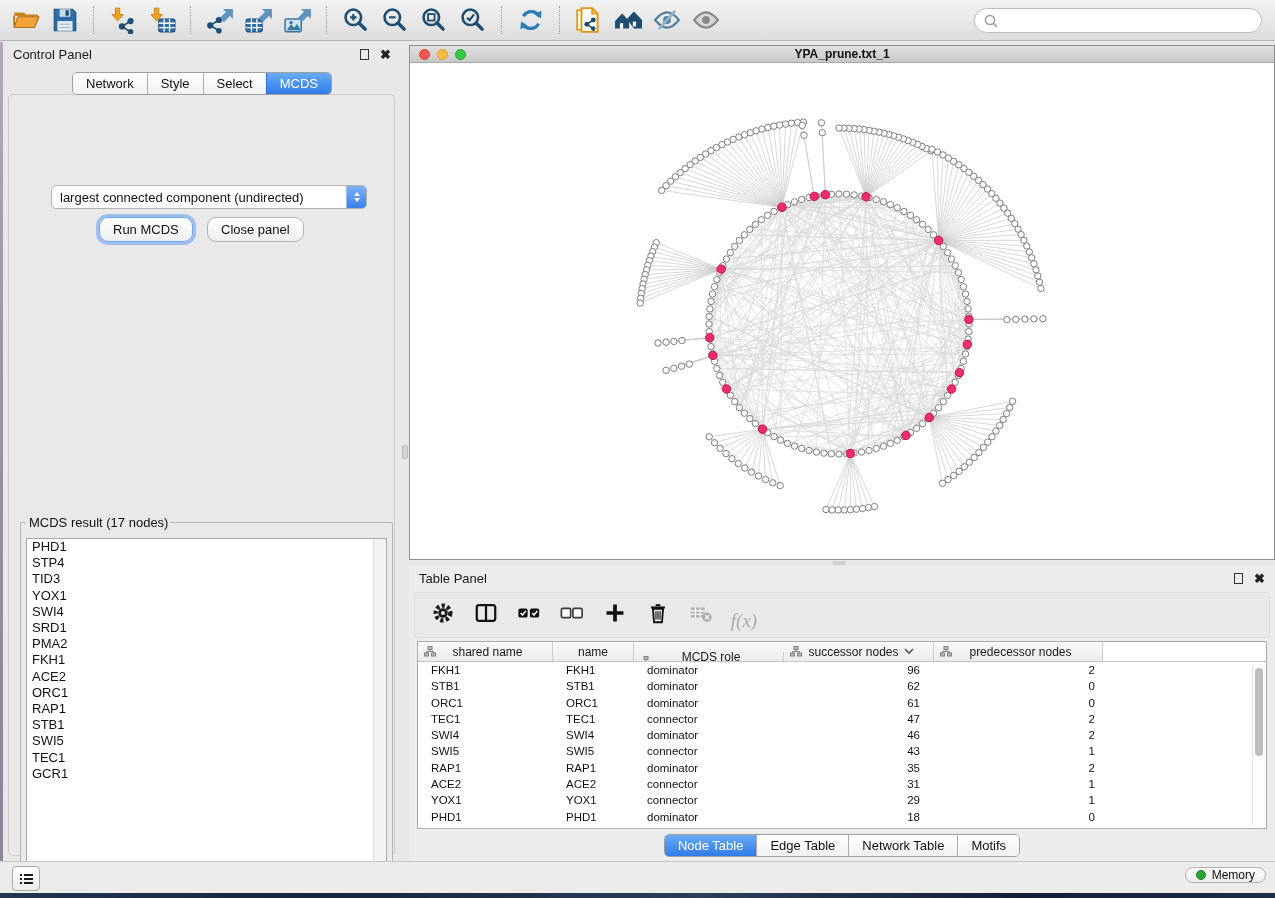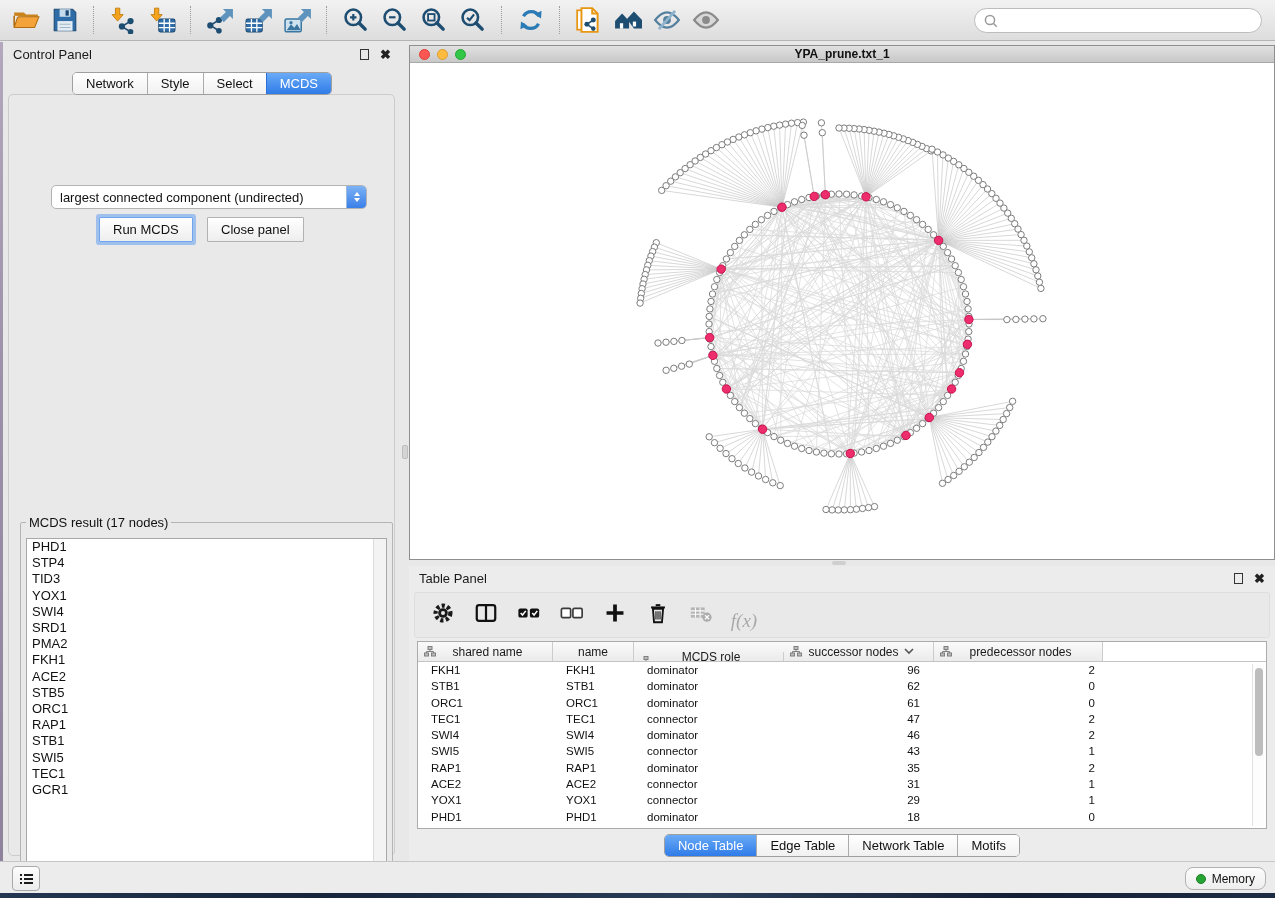--- a/index.html
+++ b/index.html
@@ -25,21 +25,21 @@
 .cp-tabs{position:absolute;left:50%;transform:translateX(-50%);top:30px;display:inline-flex;border:1px solid #9f9f9f;border-radius:5px;overflow:hidden;z-index:3;background:#fff}
 .seg{padding:3px 13px;font-size:13px;color:#111;background:linear-gradient(#ffffff,#f1f1f1);cursor:default;white-space:nowrap}
 .seg + .seg{border-left:1px solid #ababab}
 .seg.sel{background:linear-gradient(#6aabf7,#2f7be8);color:#fff;border-left-color:#2f70d8}
 .opt-label{position:absolute;left:0;right:0;top:69px;text-align:center;font-size:13px;color:#111}
 .combo{position:absolute;left:42px;top:90px;width:316px;height:24px;background:#fff;border:1px solid #b3b3b3;border-radius:5px;display:flex;align-items:center;overflow:hidden}
 .combo-text{flex:1;font-size:13px;padding-left:8px;color:#111;white-space:nowrap}
 .combo-step{width:20px;height:100%;background:linear-gradient(#7db3f5,#3a7fe8);display:flex;flex-direction:column;align-items:center;justify-content:center;gap:2px;border-left:1px solid #9bb9dd}
 .chev{width:0;height:0;border-left:3.5px solid transparent;border-right:3.5px solid transparent}
 .chev.up{border-bottom:4.5px solid #fff}.chev.dn{border-top:4.5px solid #fff}
-.btn{position:absolute;height:25px;padding:0 13px;font-size:13px;color:#111;background:linear-gradient(#ffffff,#eeeeee);border:1px solid #b2b2b2;border-radius:1px;font-family:"Liberation Sans",sans-serif}
+.btn{position:absolute;height:25px;padding:0 13px;font-size:13px;color:#111;background:linear-gradient(#ffffff,#eeeeee);border:1px solid #b2b2b2;border-radius:9px;font-family:"Liberation Sans",sans-serif}
 .btn.focus{box-shadow:0 0 0 3px rgba(110,165,240,.6);border-color:#6ea5f0}
 .mcds-fs{position:absolute;left:11px;top:420px;width:373px;height:375px;border:1px solid #b4b4b4;border-radius:2px;background:#e9e9e9}
 .mcds-fs legend{font-size:13px;color:#111;margin-left:5px;padding:0 3px}
 .mcds-list{position:absolute;left:5px;right:5px;top:8px;bottom:5px;background:#fff;border:1px solid #a8a8a8;overflow:hidden}
 .mcds-list .item{font-size:13px;line-height:16.2px;padding-left:5px;color:#111}
 .list-track{position:absolute;right:0;top:0;bottom:0;width:13px;background:#f3f3f3;border-left:1px solid #dcdcdc}
 
 .v-split{position:absolute;left:401px;top:42px;width:8px;height:518px;background:#e8e8e8}
 .v-grip{position:absolute;left:1px;top:403px;width:6px;height:14px;background:#d4d4d4;border:1px solid #bdbdbd;border-radius:2px}
 .h-split{position:absolute;left:409px;top:560px;width:866px;height:6px;background:#e8e8e8}
@@ -61,21 +61,21 @@
 .th .tree{position:absolute;left:6px;top:4px}
 .tbl-body .tr{display:flex;height:16.3px}
 .td{font-size:11.5px;color:#111;line-height:16.3px;white-space:nowrap;overflow:hidden}
 .tbl-sb{position:absolute;right:2px;top:22px;bottom:2px;width:12px;background:#fdfdfd;border-left:1px solid #e2e2e2}
 .tbl-thumb{position:absolute;left:1.5px;top:4px;width:8px;height:88px;background:#bdbdbd;border-radius:5px}
 .tp-tabs{position:absolute;left:0;width:866px;top:268px;display:flex;justify-content:center}
 .tp-tabs .wrap{display:inline-flex;border:1px solid #9f9f9f;border-radius:5px;overflow:hidden;background:#fff}
 
 .status-bar{position:absolute;left:0;top:861px;width:1275px;height:32px;background:#ececec;border-top:1px solid #c6c6c6}
 .list-btn{position:absolute;left:12px;top:4px;width:28px;height:25px;border:1px solid #a9a9a9;border-radius:4px;background:linear-gradient(#fdfdfd,#ececec);display:flex;align-items:center;justify-content:center}
-.memory-btn{position:absolute;right:9px;top:5px;height:23px;border:1px solid #b2b2b2;border-radius:8px;background:linear-gradient(#fcfcfc,#eeeeee);display:flex;align-items:center;gap:6px;padding:0 10px;font-size:12px;color:#111}
+.memory-btn{position:absolute;right:9px;top:5px;height:16px;border:1px solid #b2b2b2;border-radius:8px;background:linear-gradient(#fcfcfc,#eeeeee);display:flex;align-items:center;gap:6px;padding:0 10px;font-size:12px;color:#111}
 .mem-dot{width:10px;height:10px;border-radius:50%;background:#27a534;border:1px solid #1d7f27}
 </style>
 </head>
 <body>
 
 <div class="screen">
 
   <div class="toolbar">
       <div class="tb-btn">
         <span>
@@ -292,21 +292,20 @@
           <div>
               <div class="item">PHD1</div>
               <div class="item">STP4</div>
               <div class="item">TID3</div>
               <div class="item">YOX1</div>
               <div class="item">SWI4</div>
               <div class="item">SRD1</div>
               <div class="item">PMA2</div>
               <div class="item">FKH1</div>
               <div class="item">ACE2</div>
-              <div class="item">STB5</div>
               <div class="item">ORC1</div>
               <div class="item">RAP1</div>
               <div class="item">STB1</div>
               <div class="item">SWI5</div>
               <div class="item">TEC1</div>
               <div class="item">GCR1</div>
             </div>
           <div class="list-track"></div>
         </div>
       </fieldset>

